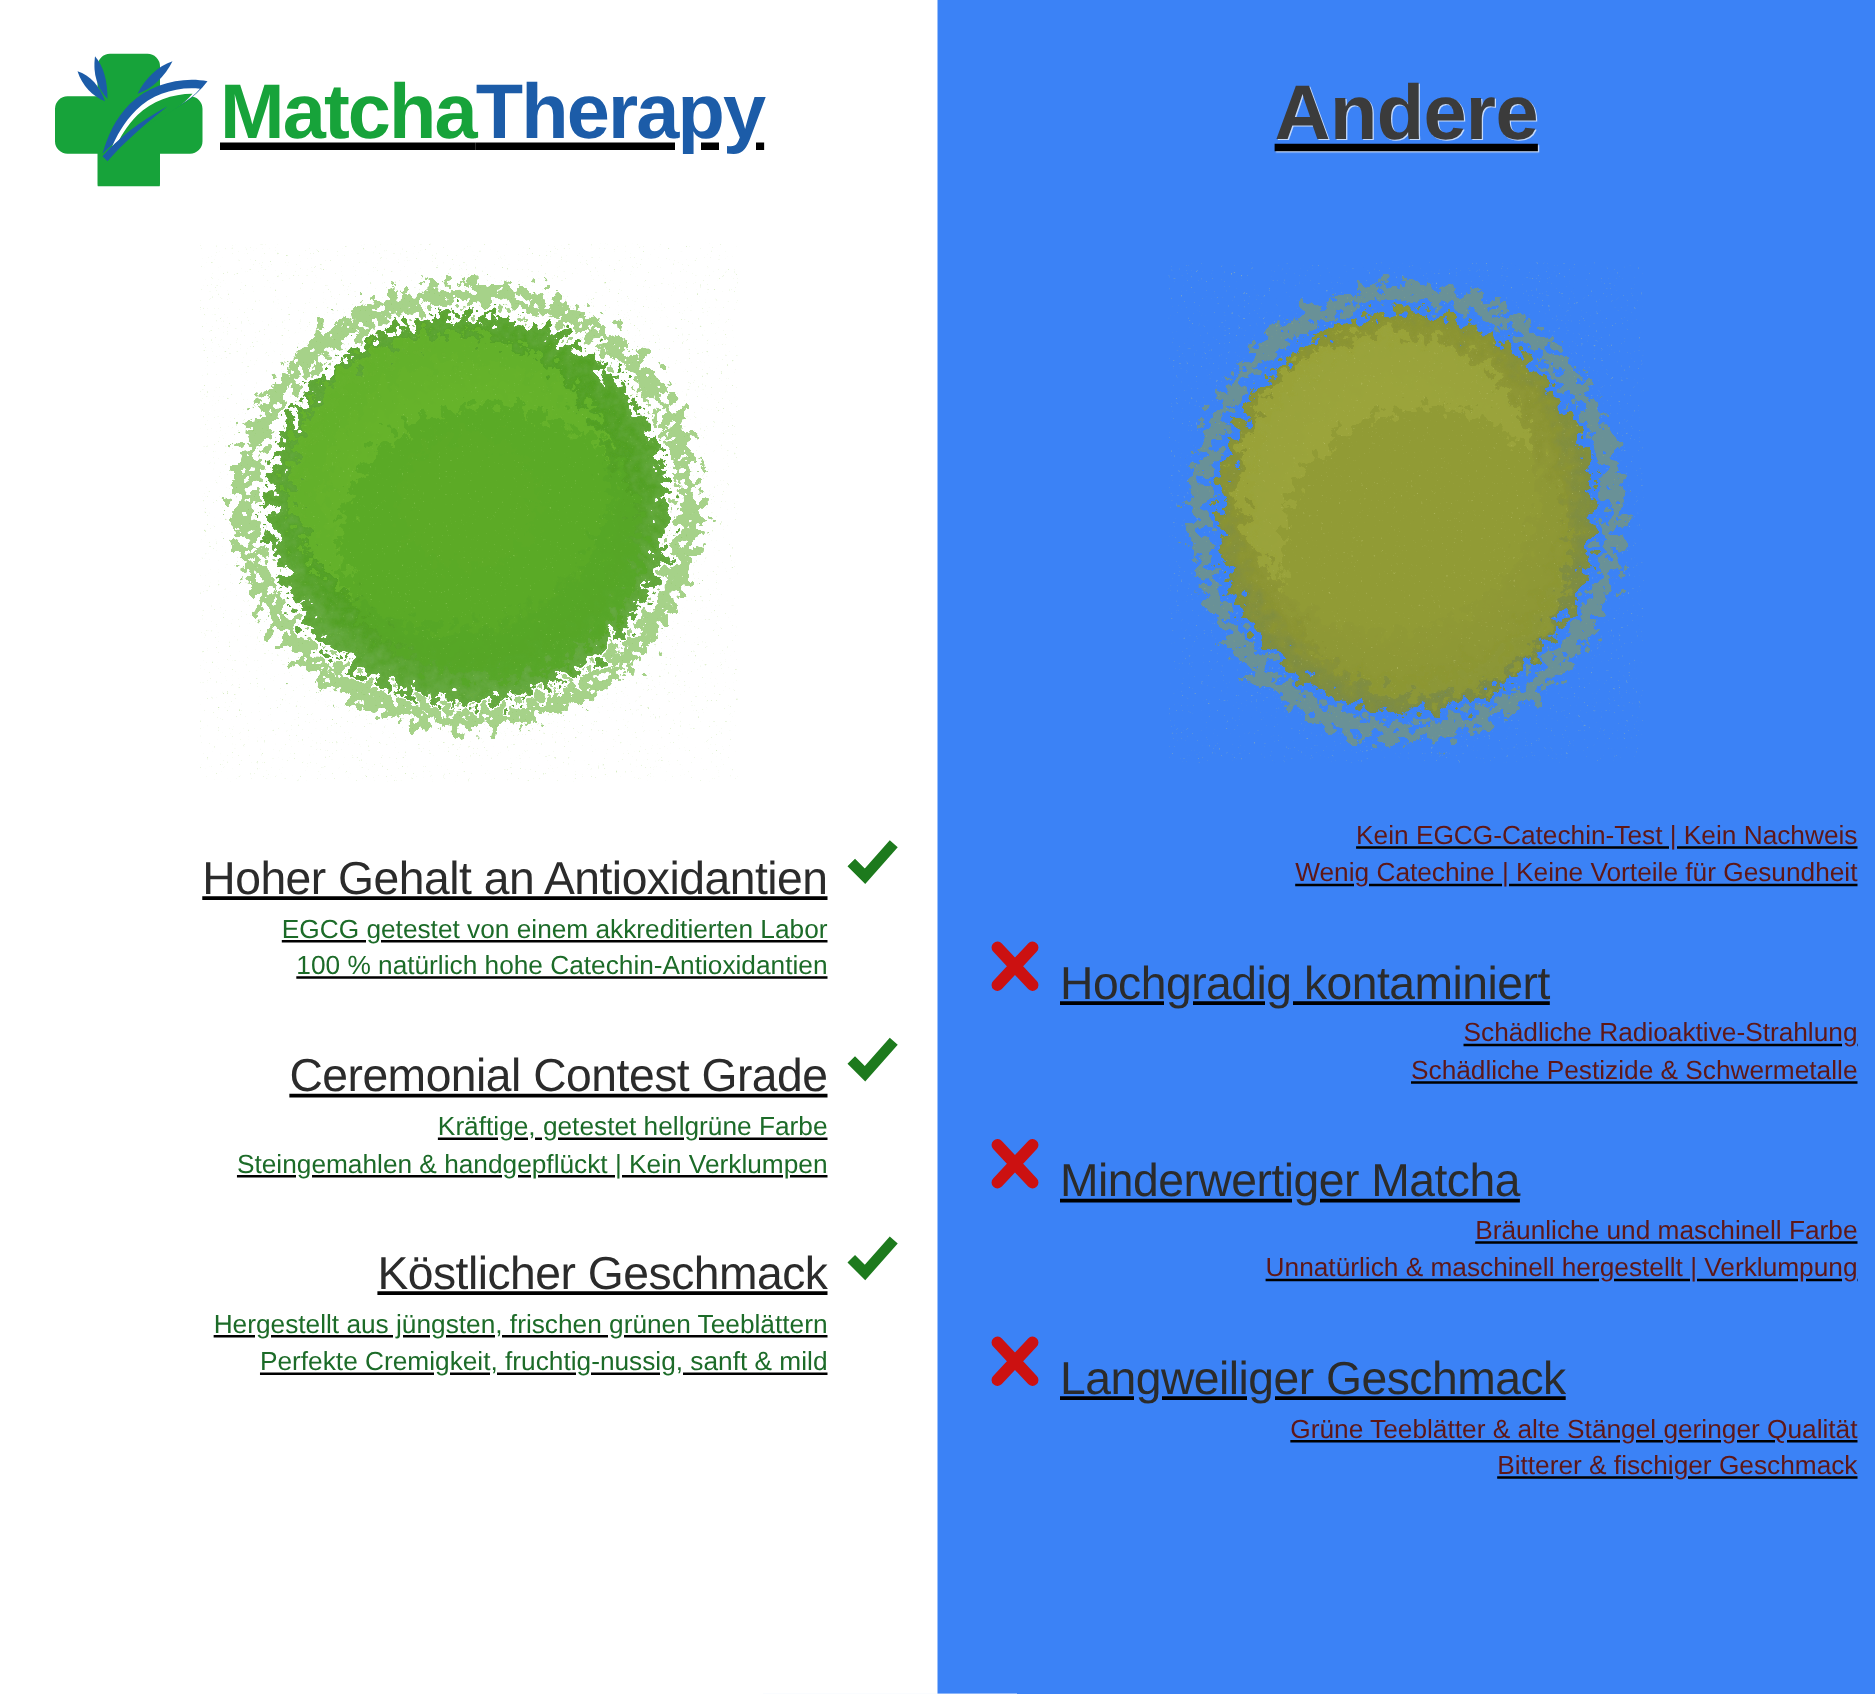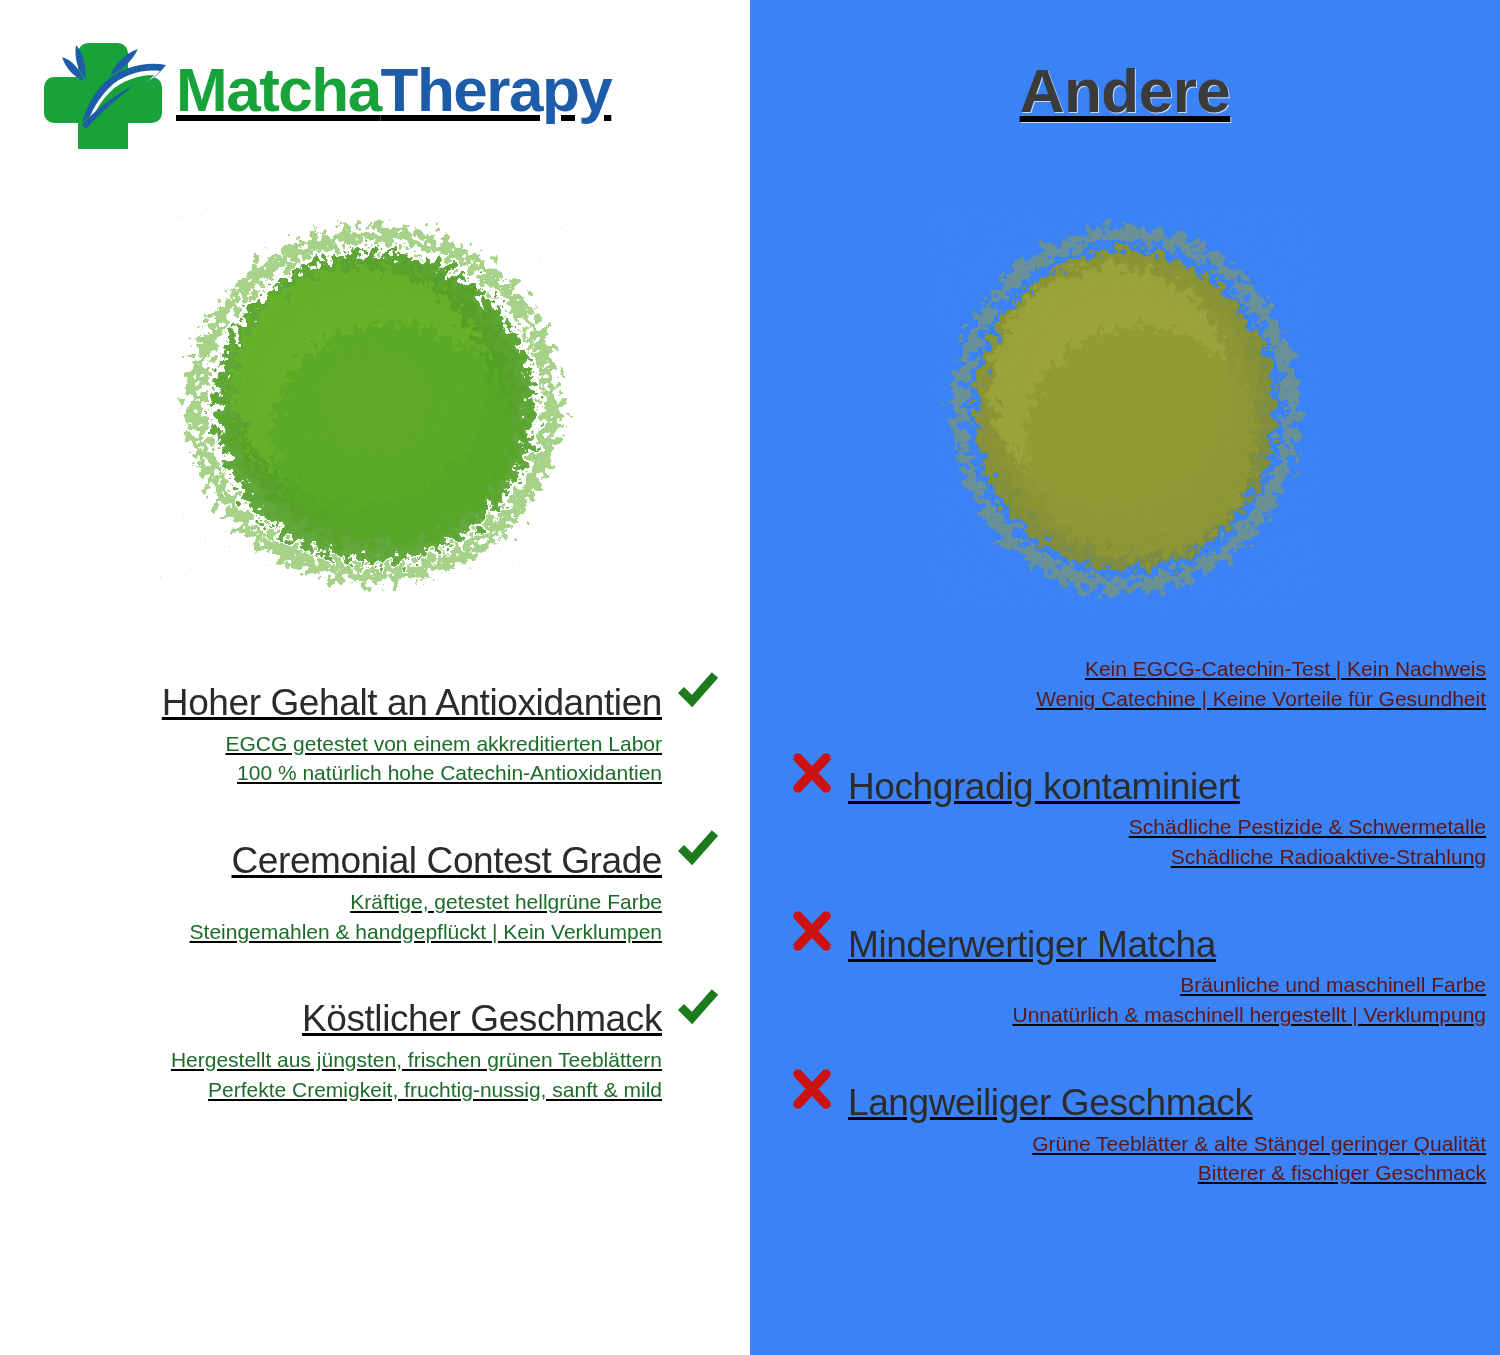--- a/index.html
+++ b/index.html
@@ -235,22 +235,22 @@
       </div>
 
       <div class="feat b2">
         <div class="feat-head">
           <svg class="icon-x" viewBox="0 0 44 44">
             <path d="M8 7 L36 37 M36 7 L8 37" fill="none" stroke="#cc1111" stroke-width="9.5" stroke-linecap="round"></path>
           </svg>
           <div class="feat-title">Hochgradig kontaminiert</div>
         </div>
         <div class="feat-sub">
+          <div class="line">Schädliche Radioaktive-Strahlung</div>
           <div class="line">Schädliche Pestizide &amp; Schwermetalle</div>
-          <div class="line">Schädliche Radioaktive-Strahlung</div>
         </div>
       </div>
 
       <div class="feat b3">
         <div class="feat-head">
           <svg class="icon-x" viewBox="0 0 44 44">
             <path d="M8 7 L36 37 M36 7 L8 37" fill="none" stroke="#cc1111" stroke-width="9.5" stroke-linecap="round"></path>
           </svg>
           <div class="feat-title">Minderwertiger Matcha</div>
         </div>

